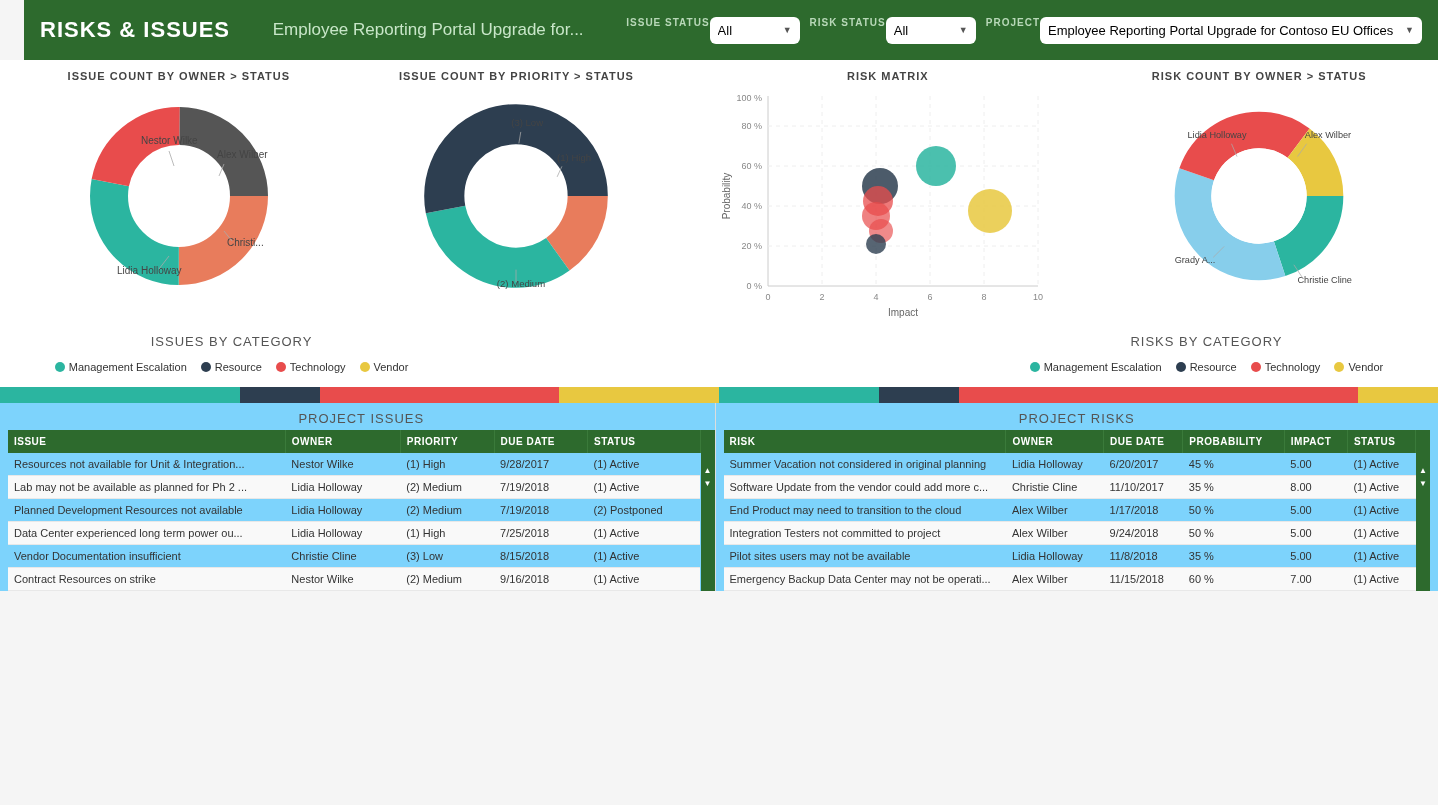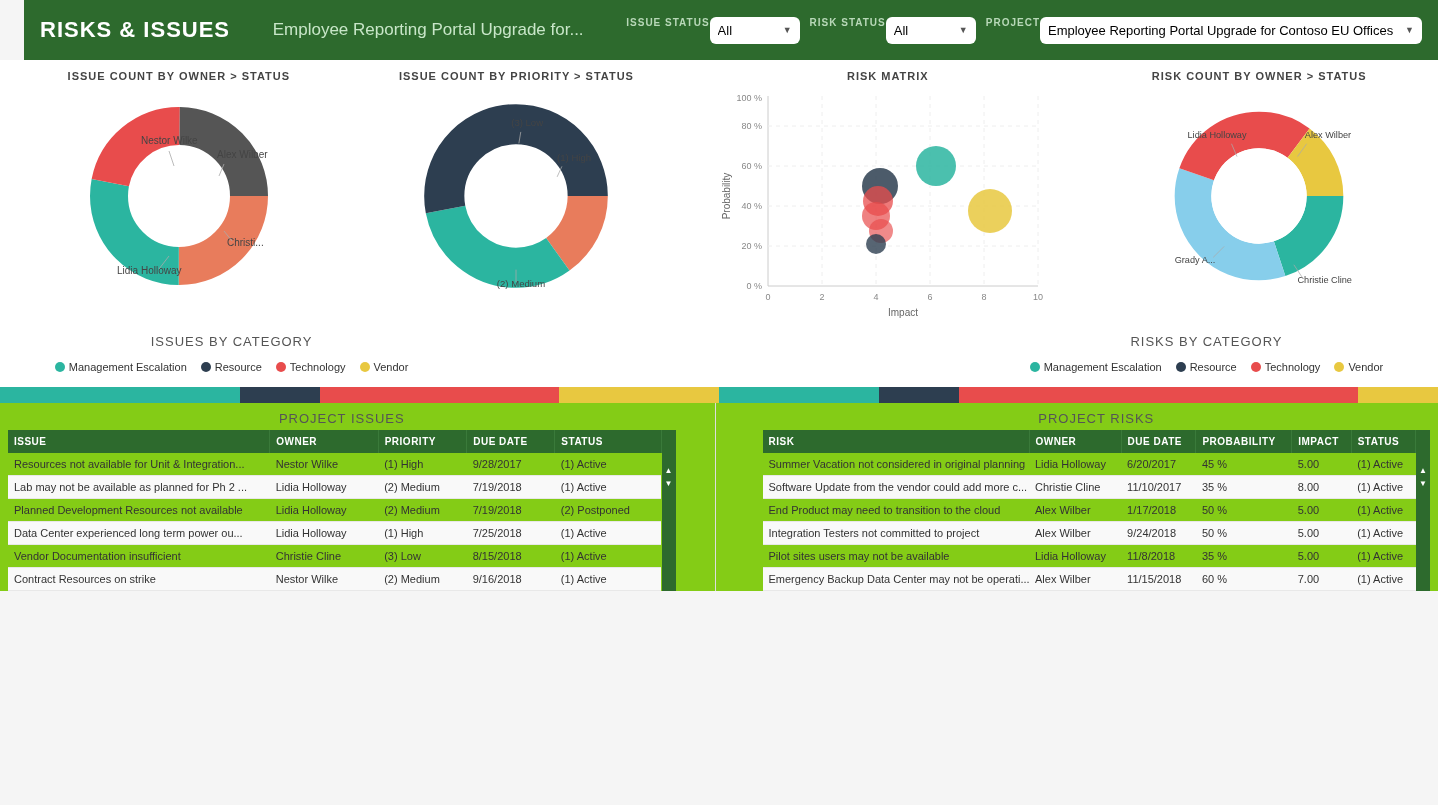--- a/index.html
+++ b/index.html
@@ -260,21 +260,21 @@
   </div>
 
   <div style="flex:1; display:flex; height:16px;">
     <div style="flex:2; background:#2bb5a0;"></div>
     <div style="flex:1; background:#2d3e50;"></div>
     <div style="flex:5; background:#e84c4c;"></div>
     <div style="flex:1; background:#e8c840;"></div>
   </div>
 </div>
 
-<div style="background:#84cc16; display:flex;gap:39px;">
+<div style="background:#7dd3fc; display:flex;">
 
   <div style="flex:1; padding: 0 0 0 8px;">
     <div class="table-title">PROJECT ISSUES</div>
     <div style="display:flex;">
       <div style="flex:1; overflow-y:auto; max-height:220px;">
         <table class="data-table">
           <thead>
             <tr>
               <th>ISSUE</th>
               <th>OWNER</th>

